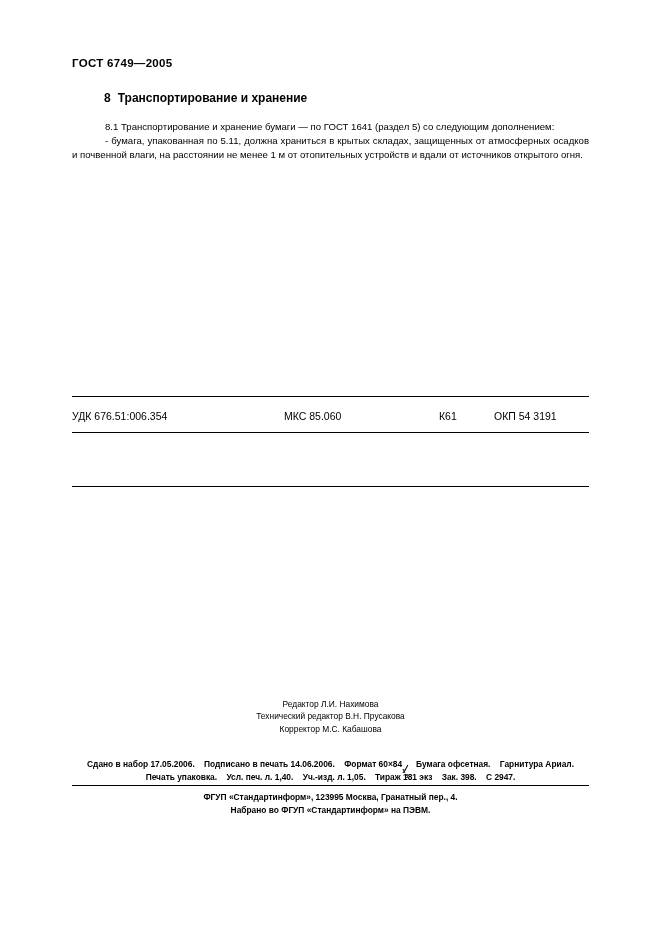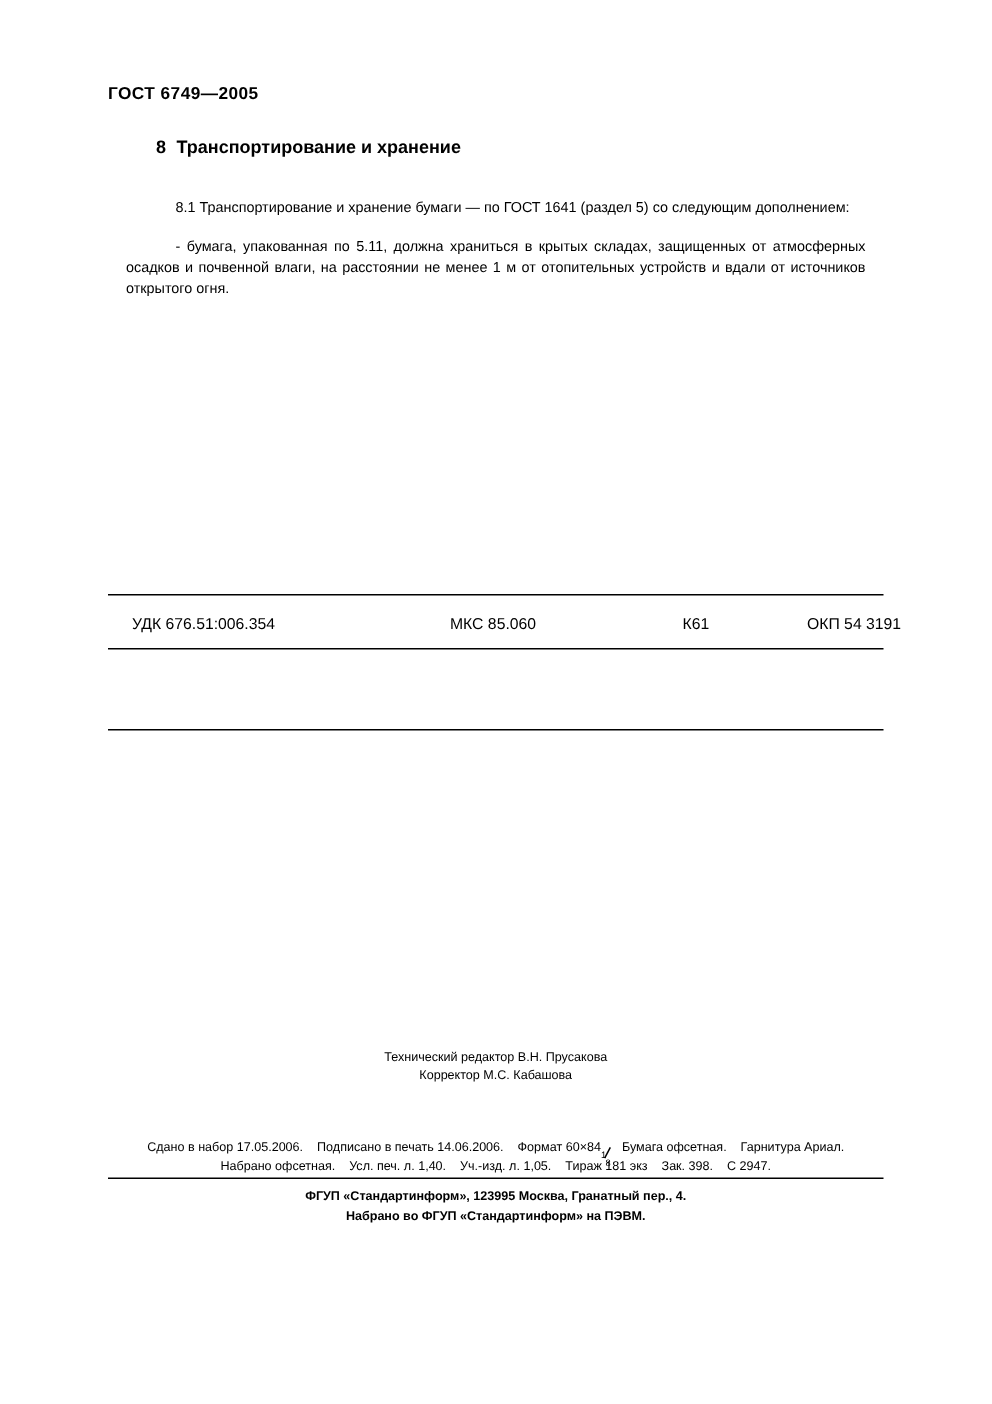--- a/index.html
+++ b/index.html
@@ -48,21 +48,21 @@
   .clause {
     position: absolute;
     left: 72px;
     top: 120px;
     width: 517px;
     font-size: 9.6px;
     line-height: 14px;
     text-align: justify;
   }
   .clause p {
-    margin: 12px;
+    margin: 0;
   }
   .clause .indent {
     text-indent: 33px;
   }
   .dash-item {
     margin-top: 7px;
     text-indent: 33px;
   }
 
   
@@ -81,26 +81,25 @@
   .codes {
     position: absolute;
     left: 72px;
     top: 410px;
     width: 517px;
     font-size: 10.5px;
   }
   .codes span {
     position: absolute;
     white-space: nowrap;
-    margin-left: 16px;
   }
   .code-udk { left: 0; }
   .code-mks { left: 212px; }
   .code-k61 { left: 367px; }
-  .code-okp { left: 450px; }
+  .code-okp { left: 422px; }
 
   
   .keywords {
     position: absolute;
     left: 72px;
     top: 440px;
     width: 519px;
     font-size: 9.6px;
     line-height: 14px;
     text-align: justify;
@@ -118,20 +117,21 @@
   }
 
   .print-info {
     position: absolute;
     left: 0;
     top: 758px;
     width: 661px;
     text-align: center;
     font-size: 8.4px;
     line-height: 13px;
+    font-weight: bold;
   }
   .print-info .frac {
     display: inline-block;
     position: relative;
     width: 7px;
   }
   .print-info .frac .num {
     position: absolute;
     left: 0;
     top: -3px;
@@ -198,34 +198,35 @@
     <span class="code-k61">К61</span>
     <span class="code-okp">ОКП  54 3191</span>
   </div>
 
   <div class="rule rule-2"></div>
 
 
   <div class="rule rule-3"></div>
 
   <div class="imprint">
+    <div class="ed-line">Редактор  Л.И. Нахимова</div>
     <div class="ed-line">Технический редактор В.Н. Прусакова</div>
     <div class="ed-line">Корректор М.С. Кабашова</div>
   </div>
 
   <div class="print-info">
     <div>
       <span>Сдано в набор 17.05.2006.</span>&nbsp;&nbsp;&nbsp;
       <span>Подписано в печать 14.06.2006.</span>&nbsp;&nbsp;&nbsp;
       <span>Формат 60×84</span><span class="frac"><span class="num">1</span><span class="bar"></span><span class="den">8</span></span>&nbsp;&nbsp;
       <span>Бумага офсетная.</span>&nbsp;&nbsp;&nbsp;
       <span>Гарнитура Ариал.</span>
     </div>
     <div>
-      <span>Набрано офсетная.</span>&nbsp;&nbsp;&nbsp;
+      <span>Печать упаковка.</span>&nbsp;&nbsp;&nbsp;
       <span>Усл. печ. л. 1,40.</span>&nbsp;&nbsp;&nbsp;
       <span>Уч.-изд. л. 1,05.</span>&nbsp;&nbsp;&nbsp;
       <span>Тираж  181 экз</span>&nbsp;&nbsp;&nbsp;
       <span>Зак. 398.</span>&nbsp;&nbsp;&nbsp;
       <span>С 2947.</span>
     </div>
   </div>
 
   <div class="rule-4"></div>
 

